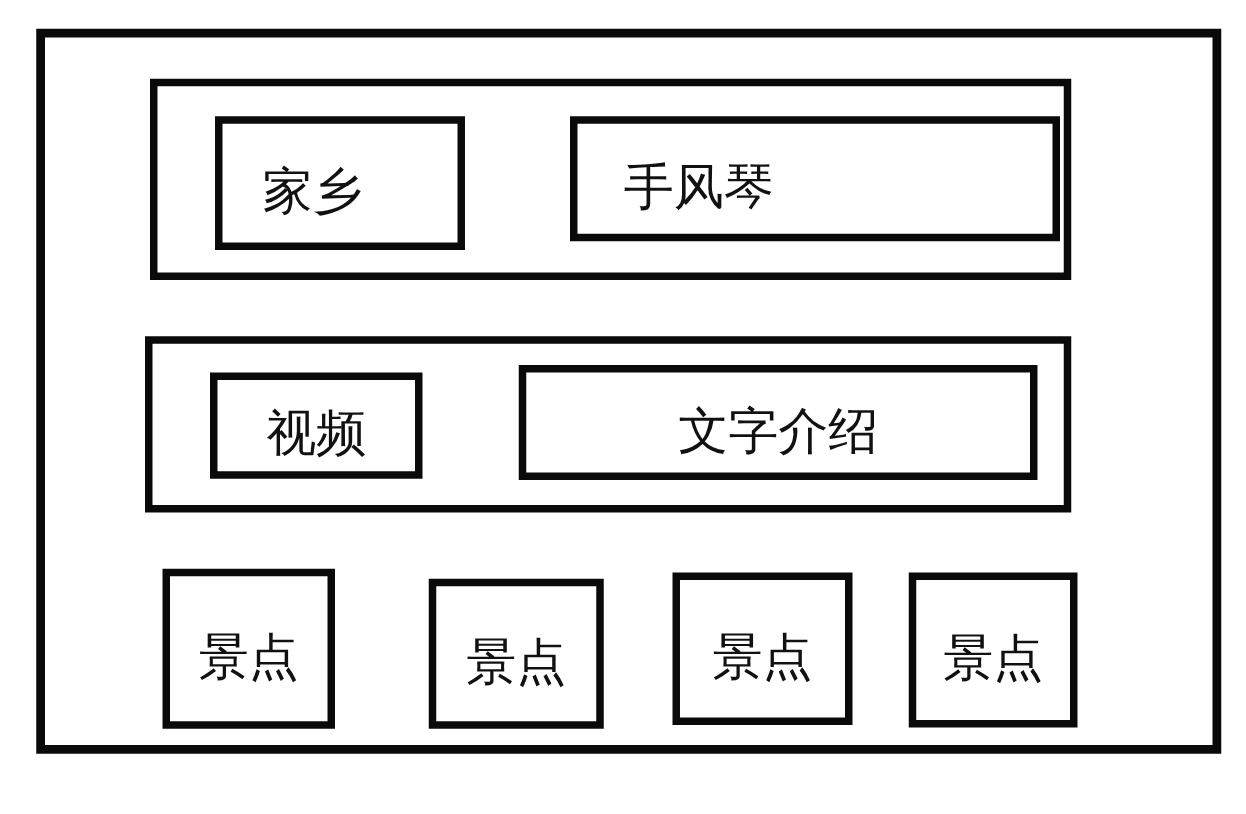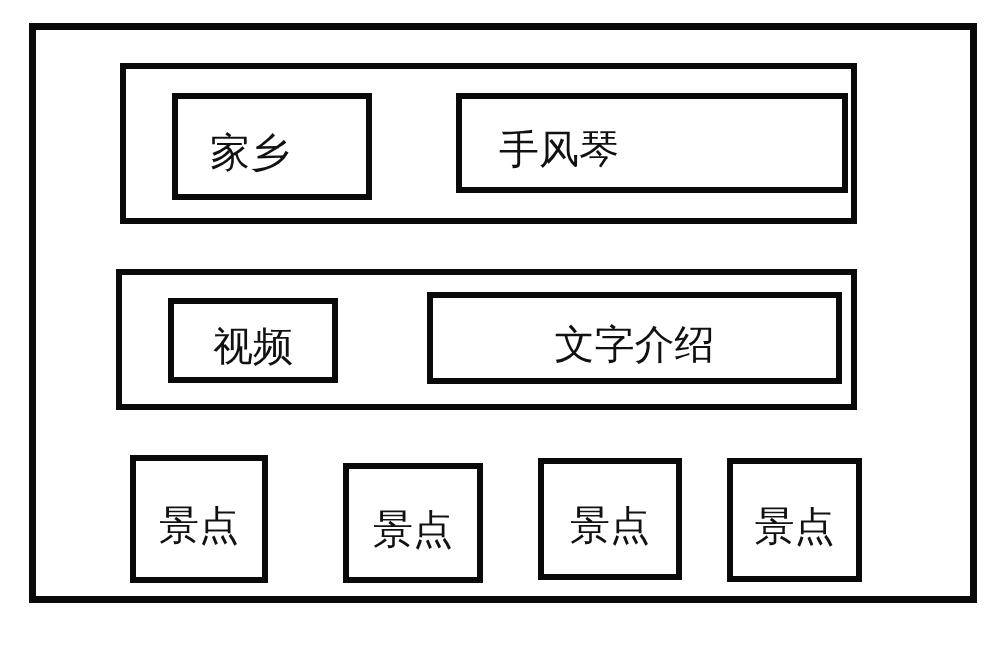--- a/index.html
+++ b/index.html
@@ -63,21 +63,21 @@
   }
   .box-accordion{
     left:302px; top:24px; width:392px; height:100px;
     justify-content:flex-start; padding-left:37px;margin-left:28px;
   }
   
   .box-video{
     left:46px; top:23px; width:170px; height:85px;
   }
   .box-textintro{
-    left:293px; top:17px; width:415px; height:92px;margin-left:12px;
+    left:293px; top:17px; width:415px; height:92px;
   }
   
   .box-spot-1{ left:94px;  top:425px; width:138px; height:128px; }
   .box-spot-2{ left:307px; top:433px; width:140px; height:120px; }
   .box-spot-3{ left:502px; top:428px; width:144px; height:122px; }
   .box-spot-4{ left:691px; top:428px; width:135px; height:124px; }
 </style>
 </head>
 <body>
 

